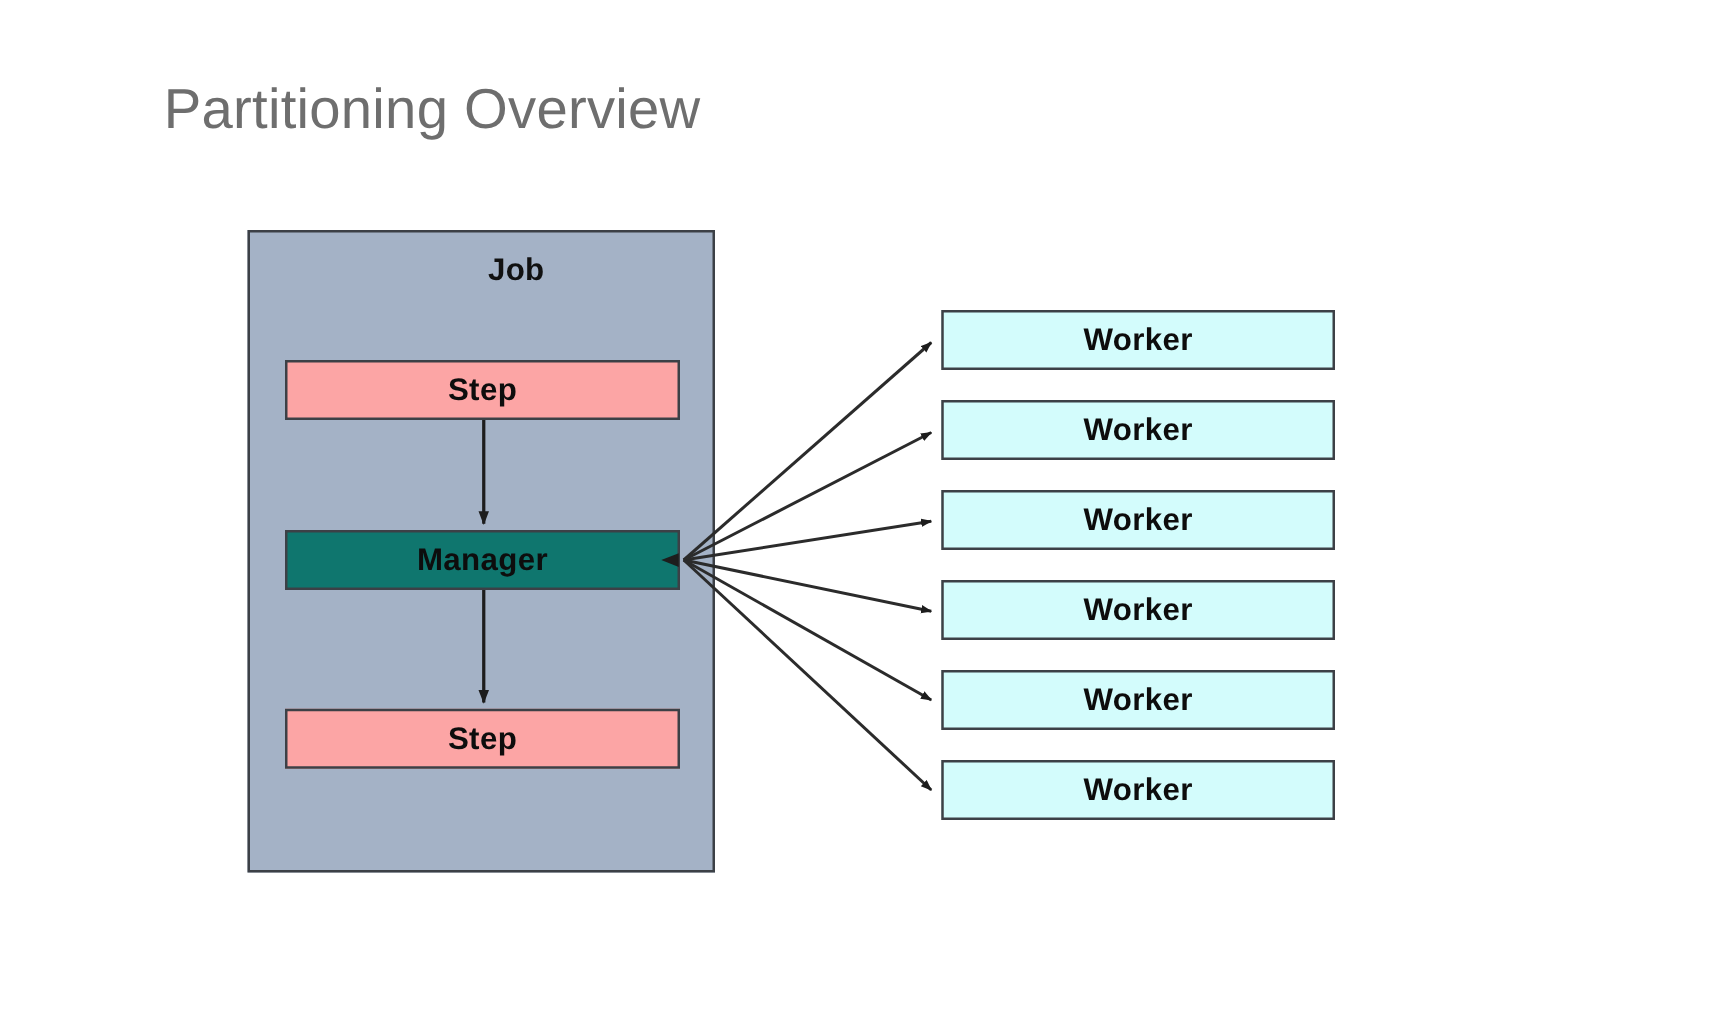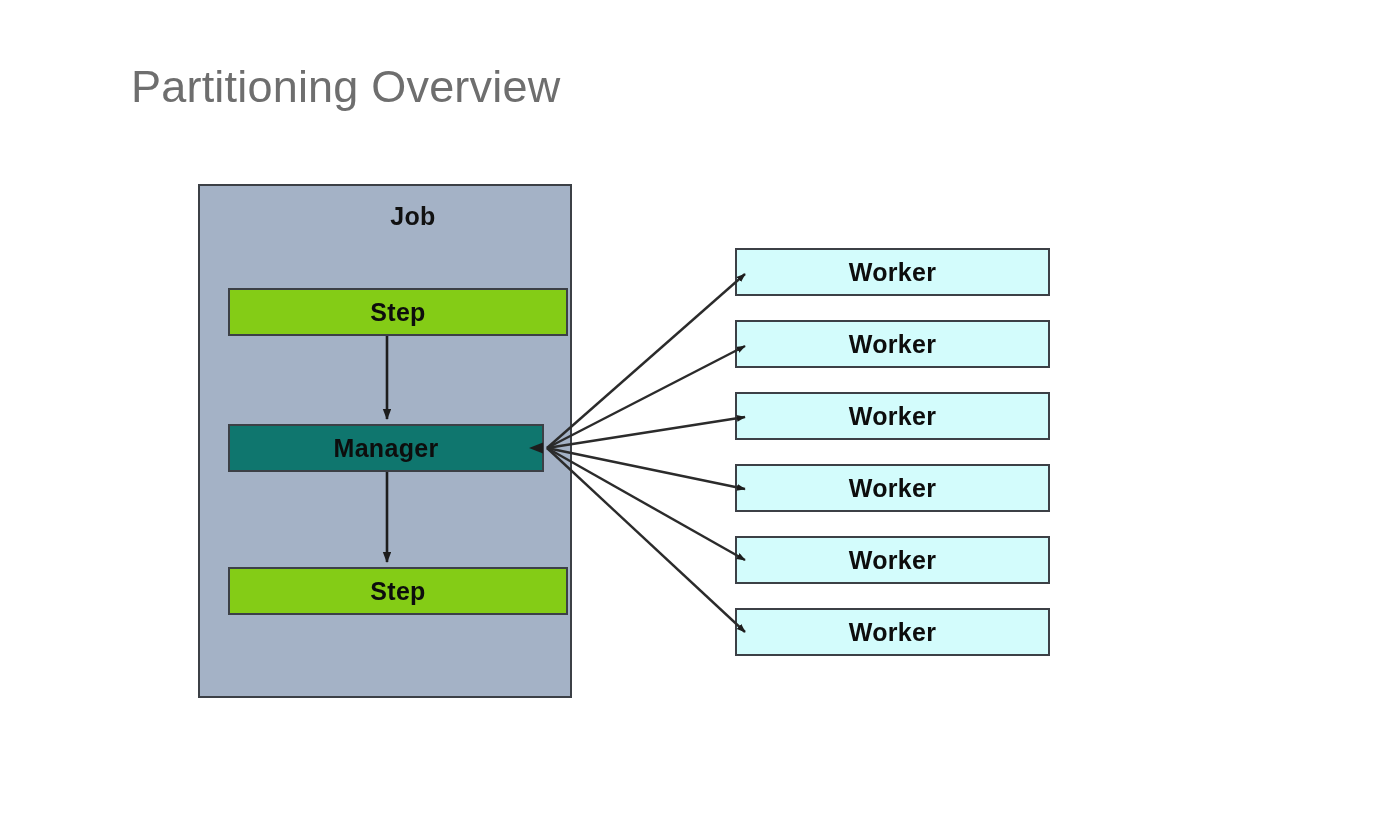--- a/index.html
+++ b/index.html
@@ -71,41 +71,41 @@
     display: flex;
     align-items: center;
     justify-content: center;
     font-size: 25px;
     font-weight: bold;
     color: #0d0d0d;
     letter-spacing: 0.3px;
   }
 
   .step-box {
-    background: #84cc16;
+    background: #fca5a5;
     left: 228px;
-    width: 340px;
+    width: 316px;
     height: 48px;
   }
 
   #step-top   { top: 288px; }
   #step-bottom{ top: 567px; }
 
   #manager-box {
     background: #0f766e;
     left: 228px;
     top: 424px;
     width: 316px;
     height: 48px;
   }
 
   
   .worker-box {
     background: #d3fcfc;
-    left: 735px;
+    left: 753px;
     width: 315px;
     height: 48px;
   }
 
   
   #connectors {
     position: absolute;
     left: 0;
     top: 0;
     width: 1378px;

